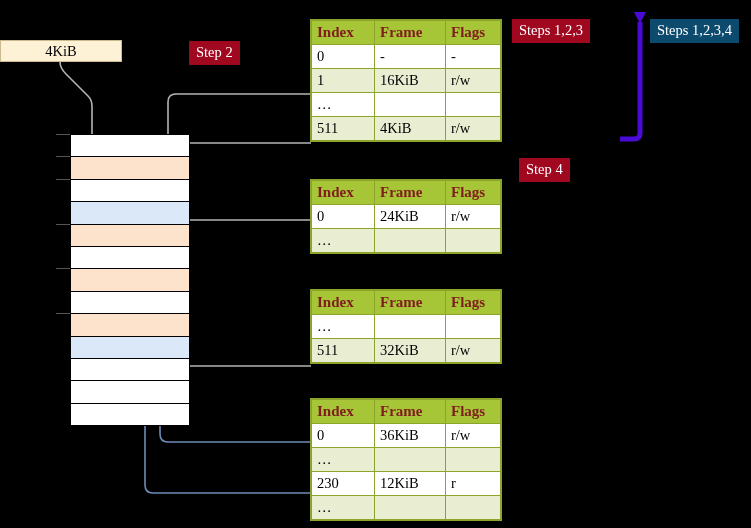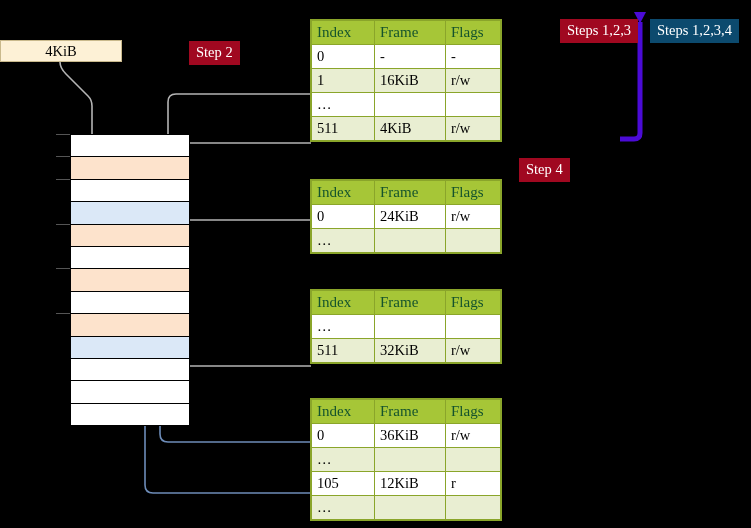--- a/index.html
+++ b/index.html
@@ -10,21 +10,21 @@
   
   #wires{position:absolute;left:0;top:0;width:751px;height:528px;}
 
   
   .ptable{position:absolute;border-collapse:collapse;border-spacing:0;
           background:#fff;font-size:14.5px;color:#000;
           box-shadow:0 0 0 1px #8aa52a;}
   .ptable td,.ptable th{border:1px solid #8aa52a;padding:2px 5px;
           text-align:left;font-weight:normal;height:19px;line-height:19px;
           white-space:nowrap;vertical-align:middle;}
-  .ptable th{background:#a6c637;color:#14532d;font-weight:normal;font-size:15px;}
+  .ptable th{background:#a6c637;color:#7f1d1d;font-weight:bold;font-size:15px;}
   .ptable tr.alt td{background:#e9eed2;}
   .ptable tr.plain td{background:#ffffff;}
   .ptable td.hl{background:#f8f79e;}
   .c-index{width:52px;}
   .c-frame{width:60px;}
   .c-flags{width:44px;}
 
   
   .badge{position:absolute;color:#fff;font-size:14.5px;line-height:1;
          padding:4px 7px 5px 7px;white-space:nowrap;}
@@ -119,21 +119,21 @@
       <div class="mrow m-orange" style="top: 179.2px; height: 23.4px; width: 120px;"></div>
       <div class="tick" style="top: 179.2px; left: -14px; width: 14px;"></div>
       <div class="mrow m-blue" style="top: 201.6px; height: 23.4px; width: 120px;"></div>
       <div class="mrow m-white" style="top: 224px; height: 23.4px; width: 120px;"></div>
       <div class="mrow m-white" style="top: 246.4px; height: 23.4px; width: 120px;"></div>
       <div class="mrow m-white" style="top: 268.8px; height: 23.4px; width: 120px;"></div>
     </div>
 
   <div class="badge red" style="left:189px;top:41px;">Step 2</div>
 
-  <div class="badge red" style="left:512px;top:19px;margin-left:48px;">Steps 1,2,3</div>
+  <div class="badge red" style="left:512px;top:19px;">Steps 1,2,3</div>
 
   <div class="badge violet" style="left:650px;top:19px;">Steps 1,2,3,4</div>
 
   <div class="badge red" style="left:519px;top:158px;">Step 4</div>
 
   <table class="ptable" style="left:311px;top:20px;">
       <tbody>
         <tr>
           <th class="c-index">Index</th>
           <th class="c-frame">Frame</th>
@@ -213,21 +213,21 @@
           <td class="c-index">0</td>
           <td class="c-frame">36KiB</td>
           <td class="c-flags">r/w</td>
         </tr>
         <tr class="alt">
           <td class="c-index">…</td>
           <td class="c-frame"></td>
           <td class="c-flags"></td>
         </tr>
         <tr class="plain">
-          <td class="c-index">105</td>
+          <td class="c-index">230</td>
           <td class="c-frame">12KiB</td>
           <td class="c-flags">r</td>
         </tr>
         <tr class="alt">
           <td class="c-index">…</td>
           <td class="c-frame"></td>
           <td class="c-flags"></td>
         </tr>
       </tbody>
     </table>

